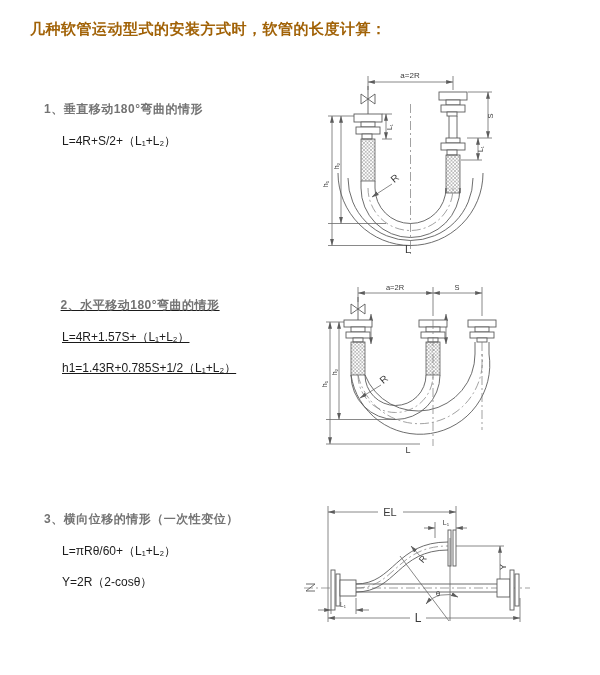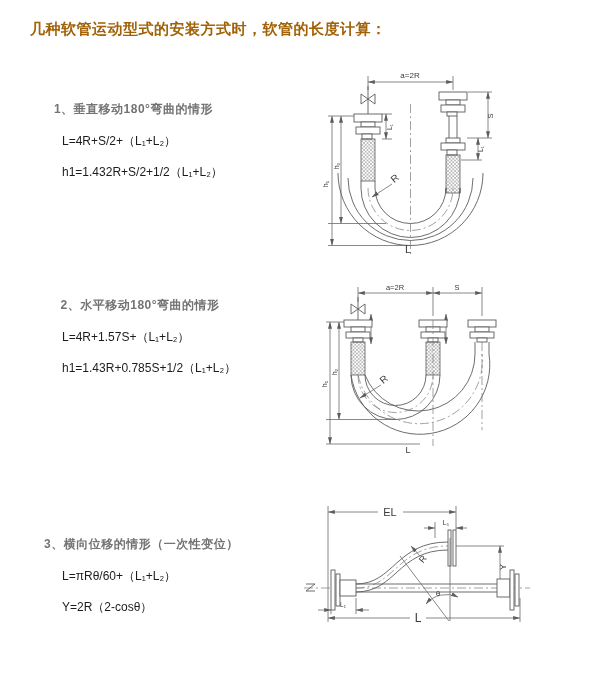--- a/index.html
+++ b/index.html
@@ -10,22 +10,22 @@
   }
   .title{
     position:absolute;left:30px;top:20px;font-size:15px;font-weight:700;
     letter-spacing:0.5px;color:#a16207;
   }
   .sec{position:absolute;left:44px;}
   .sec-heading{font-size:12px;font-weight:700;color:#737373;letter-spacing:0.5px;text-align:center;}
   .formulas{margin-left:18px;margin-top:8px;}
   .formula{font-size:12px;height:31px;display:flex;align-items:center;color:#1c1c1c;}
   #sec1{top:101px;}
-  #sec2{top:297px;}
-  #sec3{top:536px;}
+  #sec2{top:297px;text-decoration:underline;}
+  #sec3{top:511px;}
   svg text{font-family:"Liberation Sans","DejaVu Sans",sans-serif;fill:#3a3a3a;}
   .diag{position:absolute;}
   .ln{stroke:#5c5c5c;stroke-width:0.9;fill:none;}
   .dim{stroke:#6b6b6b;stroke-width:0.8;fill:none;}
   .cl{stroke:#7a7a7a;stroke-width:0.7;fill:none;stroke-dasharray:9 3 2 3;}
   .fit{stroke:#5c5c5c;stroke-width:0.9;fill:#ffffff;}
   .braid{stroke:#5c5c5c;stroke-width:0.8;fill:url(#hatch);}
 </style>
 </head>
 <body>
@@ -40,21 +40,20 @@
     </pattern>
   </defs>
 </svg>
 
 <div class="title">几种软管运动型式的安装方式时，软管的长度计算：</div>
 
 <div class="sec" id="sec1">
   <div class="sec-heading">1、垂直移动180°弯曲的情形</div>
   <div class="formulas">
     <div class="formula">L=4R+S/2+（L₁+L₂）</div>
-    <div class="formula">h1=1.432R+S/2+1/2（L₁+L₂）</div>
   </div>
 </div>
 
 <div class="sec" id="sec2">
   <div class="sec-heading">2、水平移动180°弯曲的情形</div>
   <div class="formulas">
     <div class="formula">L=4R+1.57S+（L₁+L₂）</div>
     <div class="formula">h1=1.43R+0.785S+1/2（L₁+L₂）</div>
   </div>
 </div>

